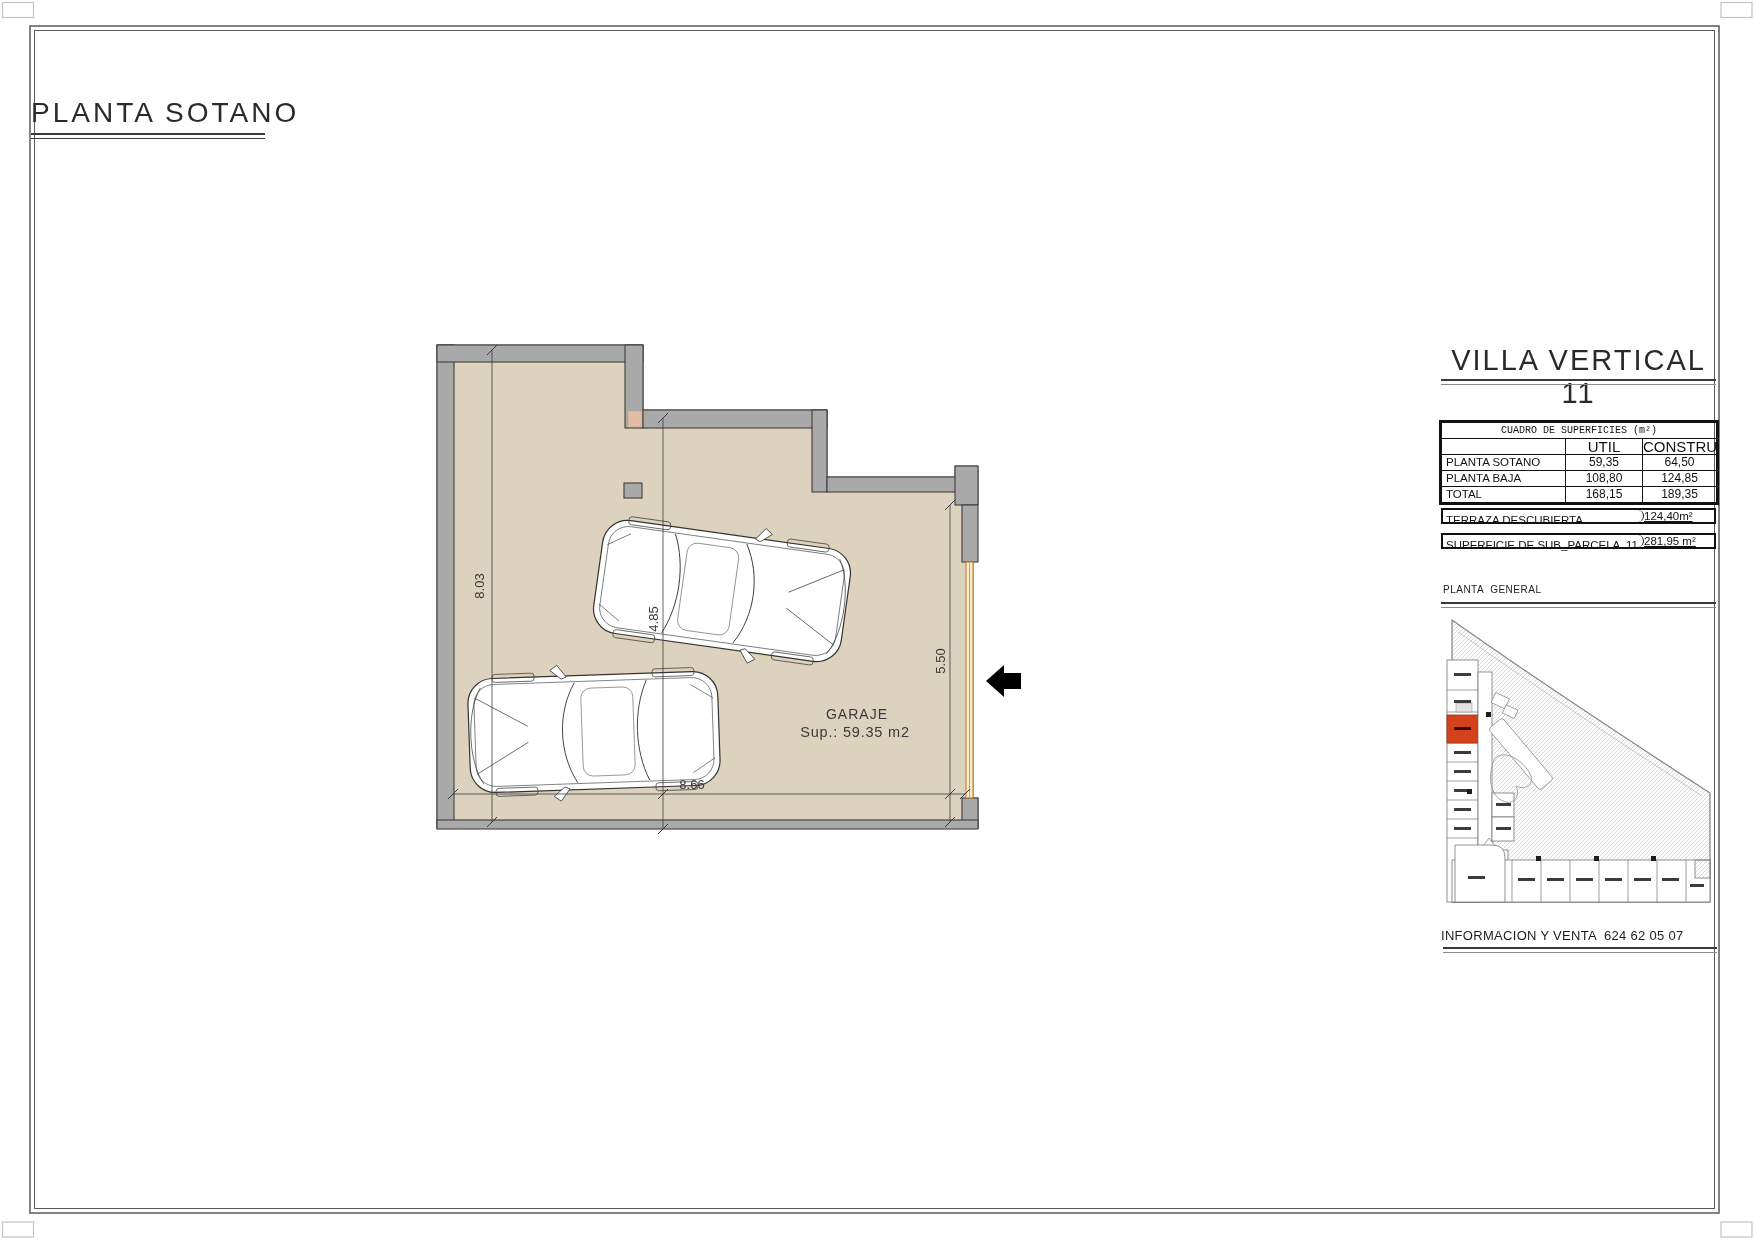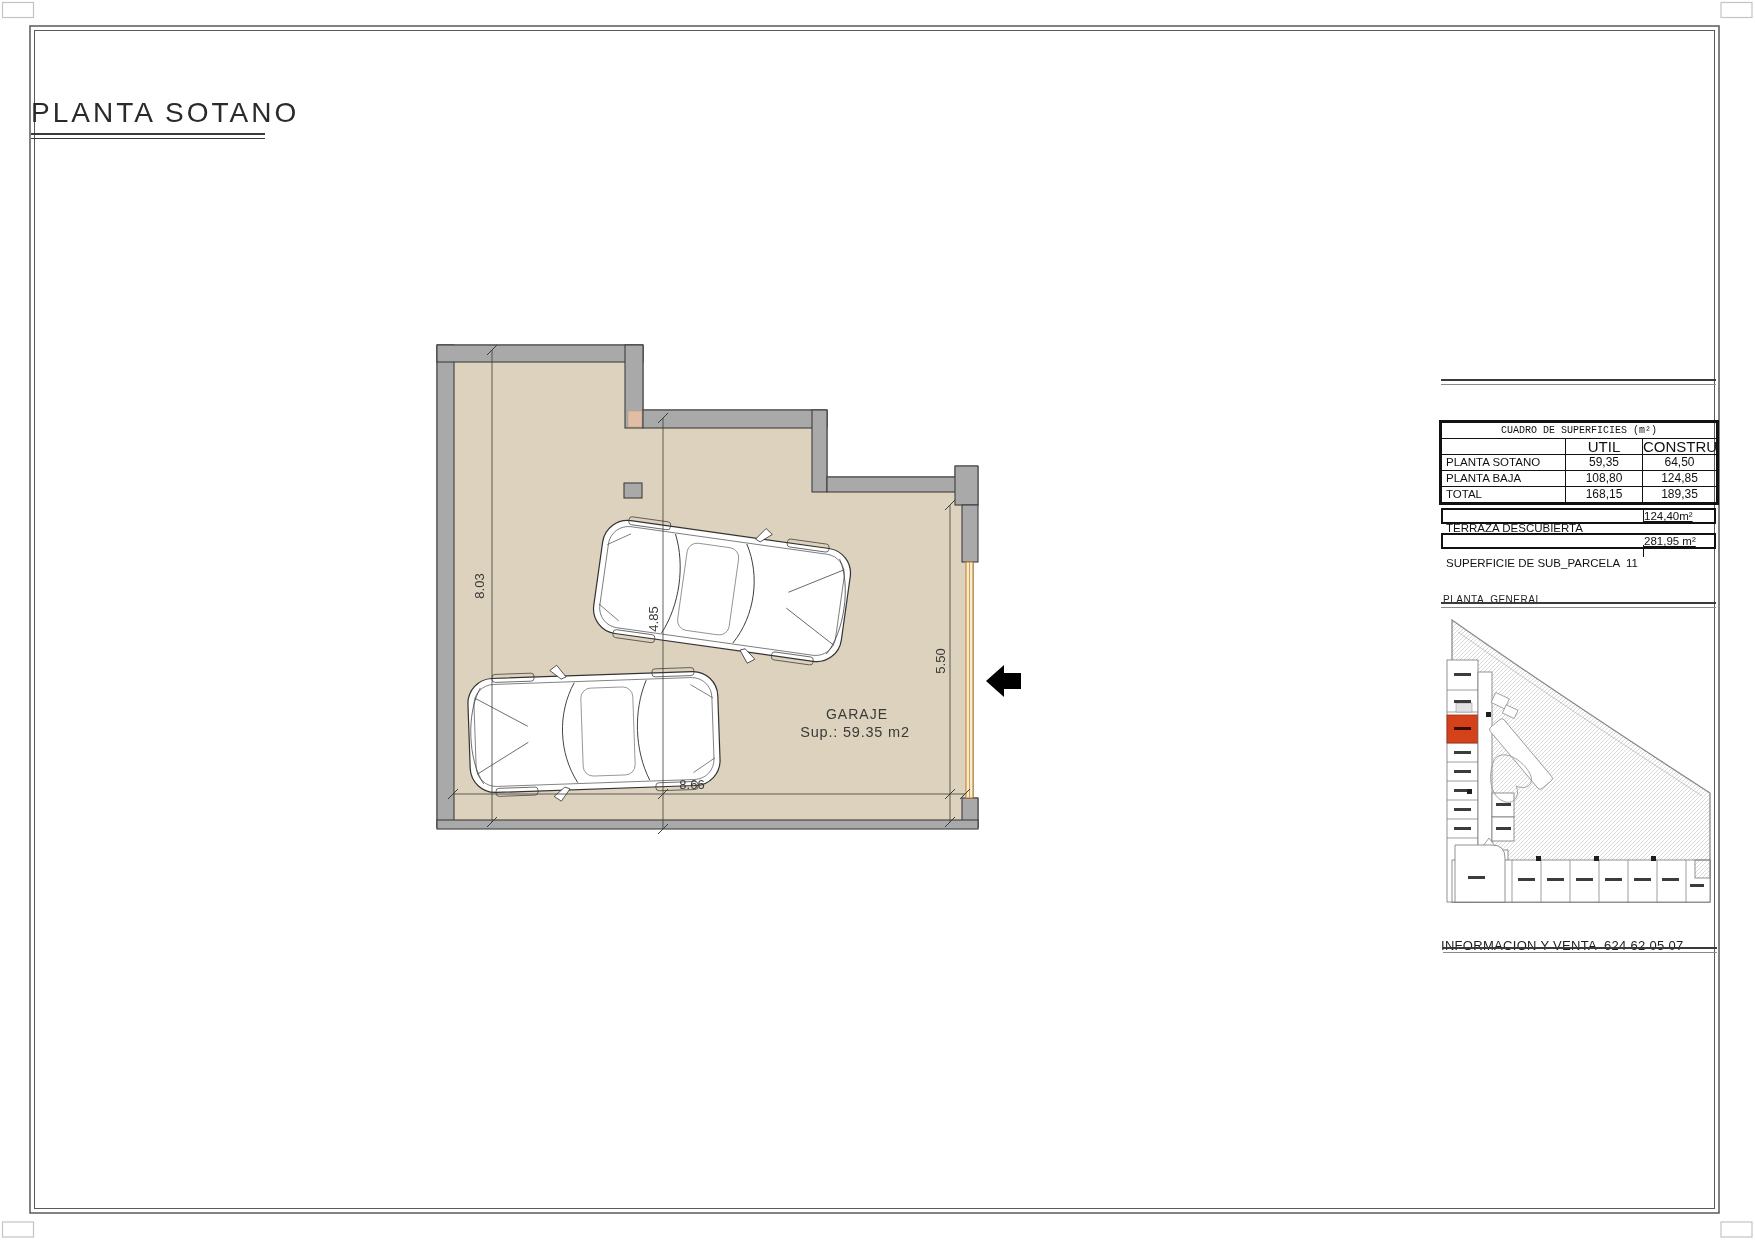--- a/index.html
+++ b/index.html
@@ -4,32 +4,32 @@
 <style>
   html,body{margin:0;padding:0;background:#e8e8e8;}
   .page{position:relative;width:1755px;height:1240px;background:#ffffff;overflow:hidden;
         font-family:"Liberation Sans",sans-serif;color:#222;}
   .abs{position:absolute;}
   svg{display:block;}
   .main-title{left:31px;top:98px;font-size:28px;letter-spacing:3px;color:#2a2a2a;line-height:30px;}
   .dline{border-top:2px solid #3a3a3a;border-bottom:1px solid #3a3a3a;height:3px;}
   .panel-title{left:1441px;top:344px;width:275px;text-align:center;font-size:29px;
                letter-spacing:2px;color:#2a2a2a;line-height:33px;}
-  .pre{white-space:pre;margin-top:10px;}
+  .pre{white-space:pre;}
   table.surf{left:1441px;top:422px;width:275px;border-collapse:collapse;table-layout:fixed;
              font-size:11.5px;color:#111;}
   table.surf td{border:1px solid #111;padding:0 0 0 4px;height:15px;line-height:13px;overflow:hidden;}
   table.surf{position:absolute;}
   table.surf .thead{text-align:center;padding:0;font-size:10px;font-family:Liberation Mono, monospace;}
   table.surf .ch{text-align:center;padding:0;font-size:15px;}
   table.surf .num{text-align:center;padding:0;font-size:12px;}
   .tblwrap{outline:2px solid #111;}
   .bar{height:16px;box-sizing:border-box;border:2px solid #111;display:flex;
        font-size:11.5px;line-height:12px;color:#111;background:#fff;}
-  .bar .lbl{flex:1 1 auto;padding:12px 0 0 3px;border-right:1.5px solid #111;}
+  .bar .lbl{flex:1 1 auto;padding:4px 0 0 3px;border-right:1.5px solid #111;border-radius:6px;}
   .bar .val{width:53px;text-align:left;padding-right:17px;text-decoration:underline;}
   .general-lbl{left:1443px;top:584px;font-size:10px;letter-spacing:.5px;color:#1d1d1d;}
   .contact{left:1441px;top:928px;width:277px;font-size:13px;letter-spacing:.3px;color:#1d1d1d;}
   .note{left:45px;top:1185px;width:465px;height:20px;box-sizing:border-box;border:1px solid #8a8a8a;
         font-size:12.5px;color:#7a7a7a;line-height:18px;padding-left:6px;background:#fff;}
 </style>
 </head>
 <body>
 
 <div class="page">
@@ -212,20 +212,21 @@
         <rect x="1536" y="856" width="5" height="5"></rect>
         <rect x="1594" y="856" width="5" height="5"></rect>
         <rect x="1651" y="856" width="5" height="5"></rect>
       </g>
     </g>
   </svg>
 
   <div class="abs main-title">PLANTA SOTANO</div>
   <div class="abs dline" style="left:31px;top:133px;width:234px"></div>
 
+  <div class="abs panel-title">VILLA VERTICAL 11</div>
   <div class="abs dline" style="left:1441px;top:379px;width:275px;border-bottom-color:#8a8a8a"></div>
 
   <table class="surf tblwrap">
     <colgroup>
         <col style="width:124px">
         <col style="width:77px">
         <col style="width:74px">
       </colgroup>
     <tbody>
         <tr>

